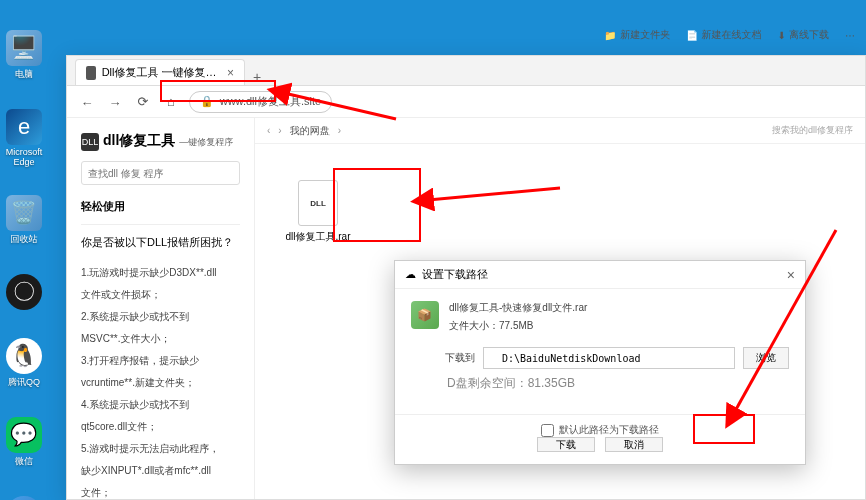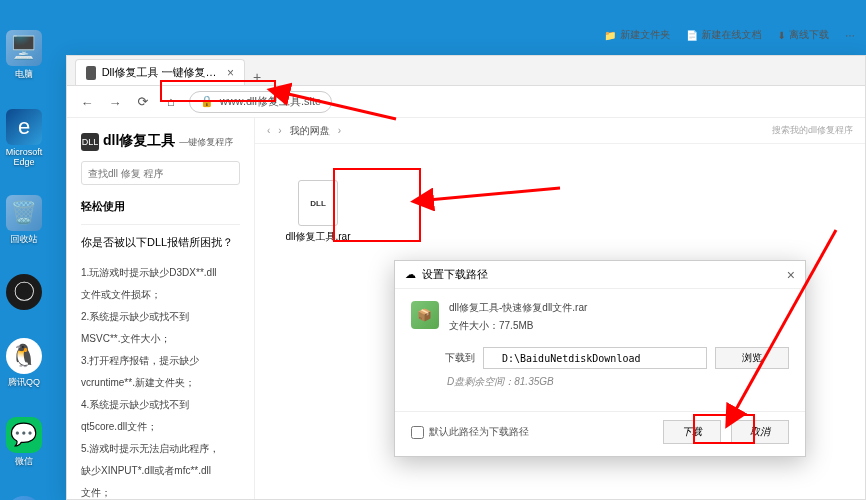--- a/index.html
+++ b/index.html
@@ -56,26 +56,26 @@
 
 .dialog { position: absolute; left: 394px; top: 260px; width: 412px; background: #fff; border: 1px solid #ccc; box-shadow: 0 6px 24px rgba(0,0,0,.25); }
 .dlg-title { height: 28px; display: flex; align-items: center; justify-content: space-between; padding: 0 10px; font-size: 11px; border-bottom: 1px solid #eee; }
 .dlg-title-left { display: flex; align-items: center; gap: 6px; }
 .dlg-close { font-size: 14px; color: #666; }
 .dlg-body { padding: 12px 16px; font-size: 10px; color: #444; }
 .file-info { display: flex; gap: 10px; align-items: flex-start; margin-bottom: 14px; }
 .file-info-icon { width: 28px; height: 28px; background: linear-gradient(135deg,#7cc576,#5aa84f); border-radius: 4px; display:flex; align-items:center; justify-content:center; font-size:12px; }
 .path-row { display: flex; align-items: center; gap: 8px; margin-bottom: 6px; margin-left: 34px; }
 .path-input { flex: 1; height: 22px; border: 1px solid #ccc; padding: 0 18px; font-size: 10px; font-family: monospace; }
-.browse-btn { height: 22px; padding: 0 26px; border: 1px solid #ccc; background: #f5f5f5; font-size: 10px; }
-.disk-info { font-size: 10px; color: #888; margin-left: 36px; margin-bottom: 10px; font-style: italic; }
-.dlg-footer { display: flex; align-items: center; justify-content: space-between; padding: 8px 16px 12px; border-top: 1px solid #eee; }
+.browse-btn { height: 22px; padding: 0 12px; border: 1px solid #ccc; background: #f5f5f5; font-size: 10px; }
+.disk-info { font-size: 12px; color: #888; margin-left: 36px; margin-bottom: 10px; }
+.dlg-footer { display: flex; align-items: center; justify-content: space-between; padding: 8px 16px 12px; border-top: 1px solid #eee; flex-direction: column; }
 .checkbox-row { display: flex; align-items: center; gap: 5px; font-size: 10px; color: #555; }
 .btn-group { display: flex; gap: 10px; }
-.btn { height: 24px; padding: 0 18px; border: 1px solid #ccc; background: #f5f5f5; font-size: 10px; cursor: pointer; font-style: italic; }
+.btn { height: 15px; padding: 0 18px; border: 1px solid #ccc; background: #f5f5f5; font-size: 10px; cursor: pointer; }
 .btn-outline { position: absolute; border: 2px solid red; pointer-events: none; }
 
 .arrow { position: absolute; pointer-events: none; }
 .arrow svg { overflow: visible; }
 </style>
 </head>
 <body>
 
 <div class="desktop-icons">
   <div class="di-wrap">

